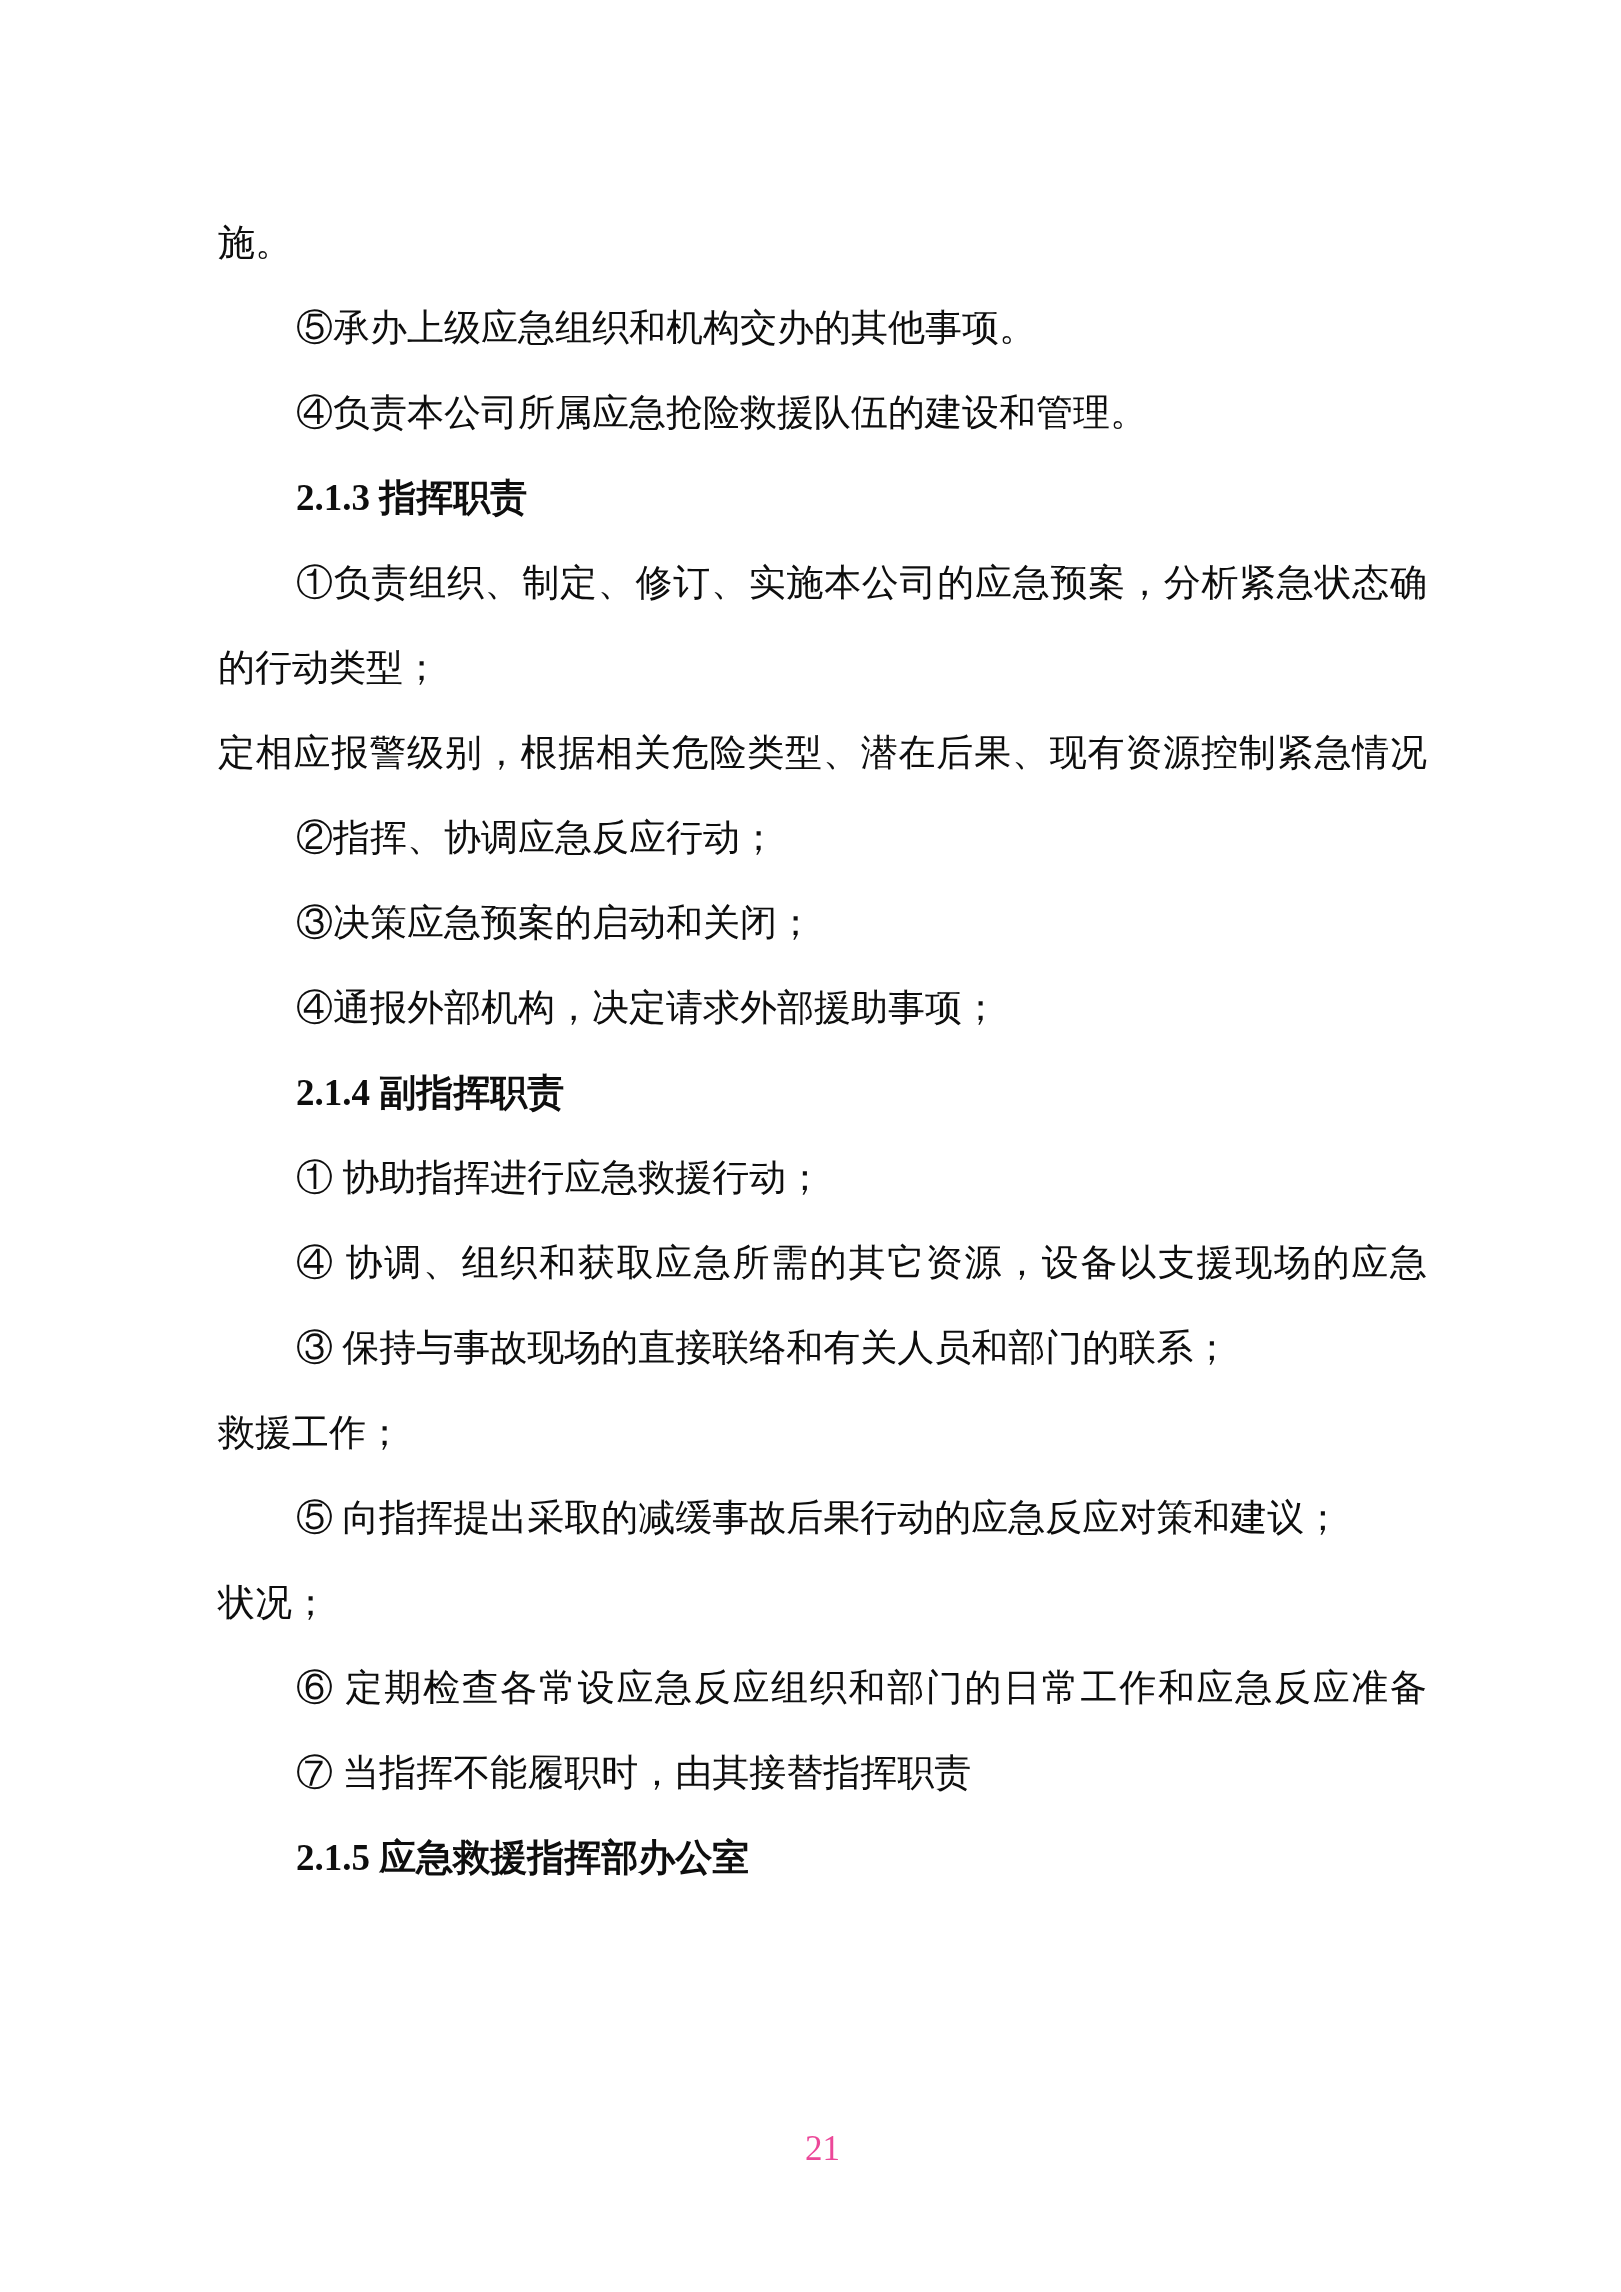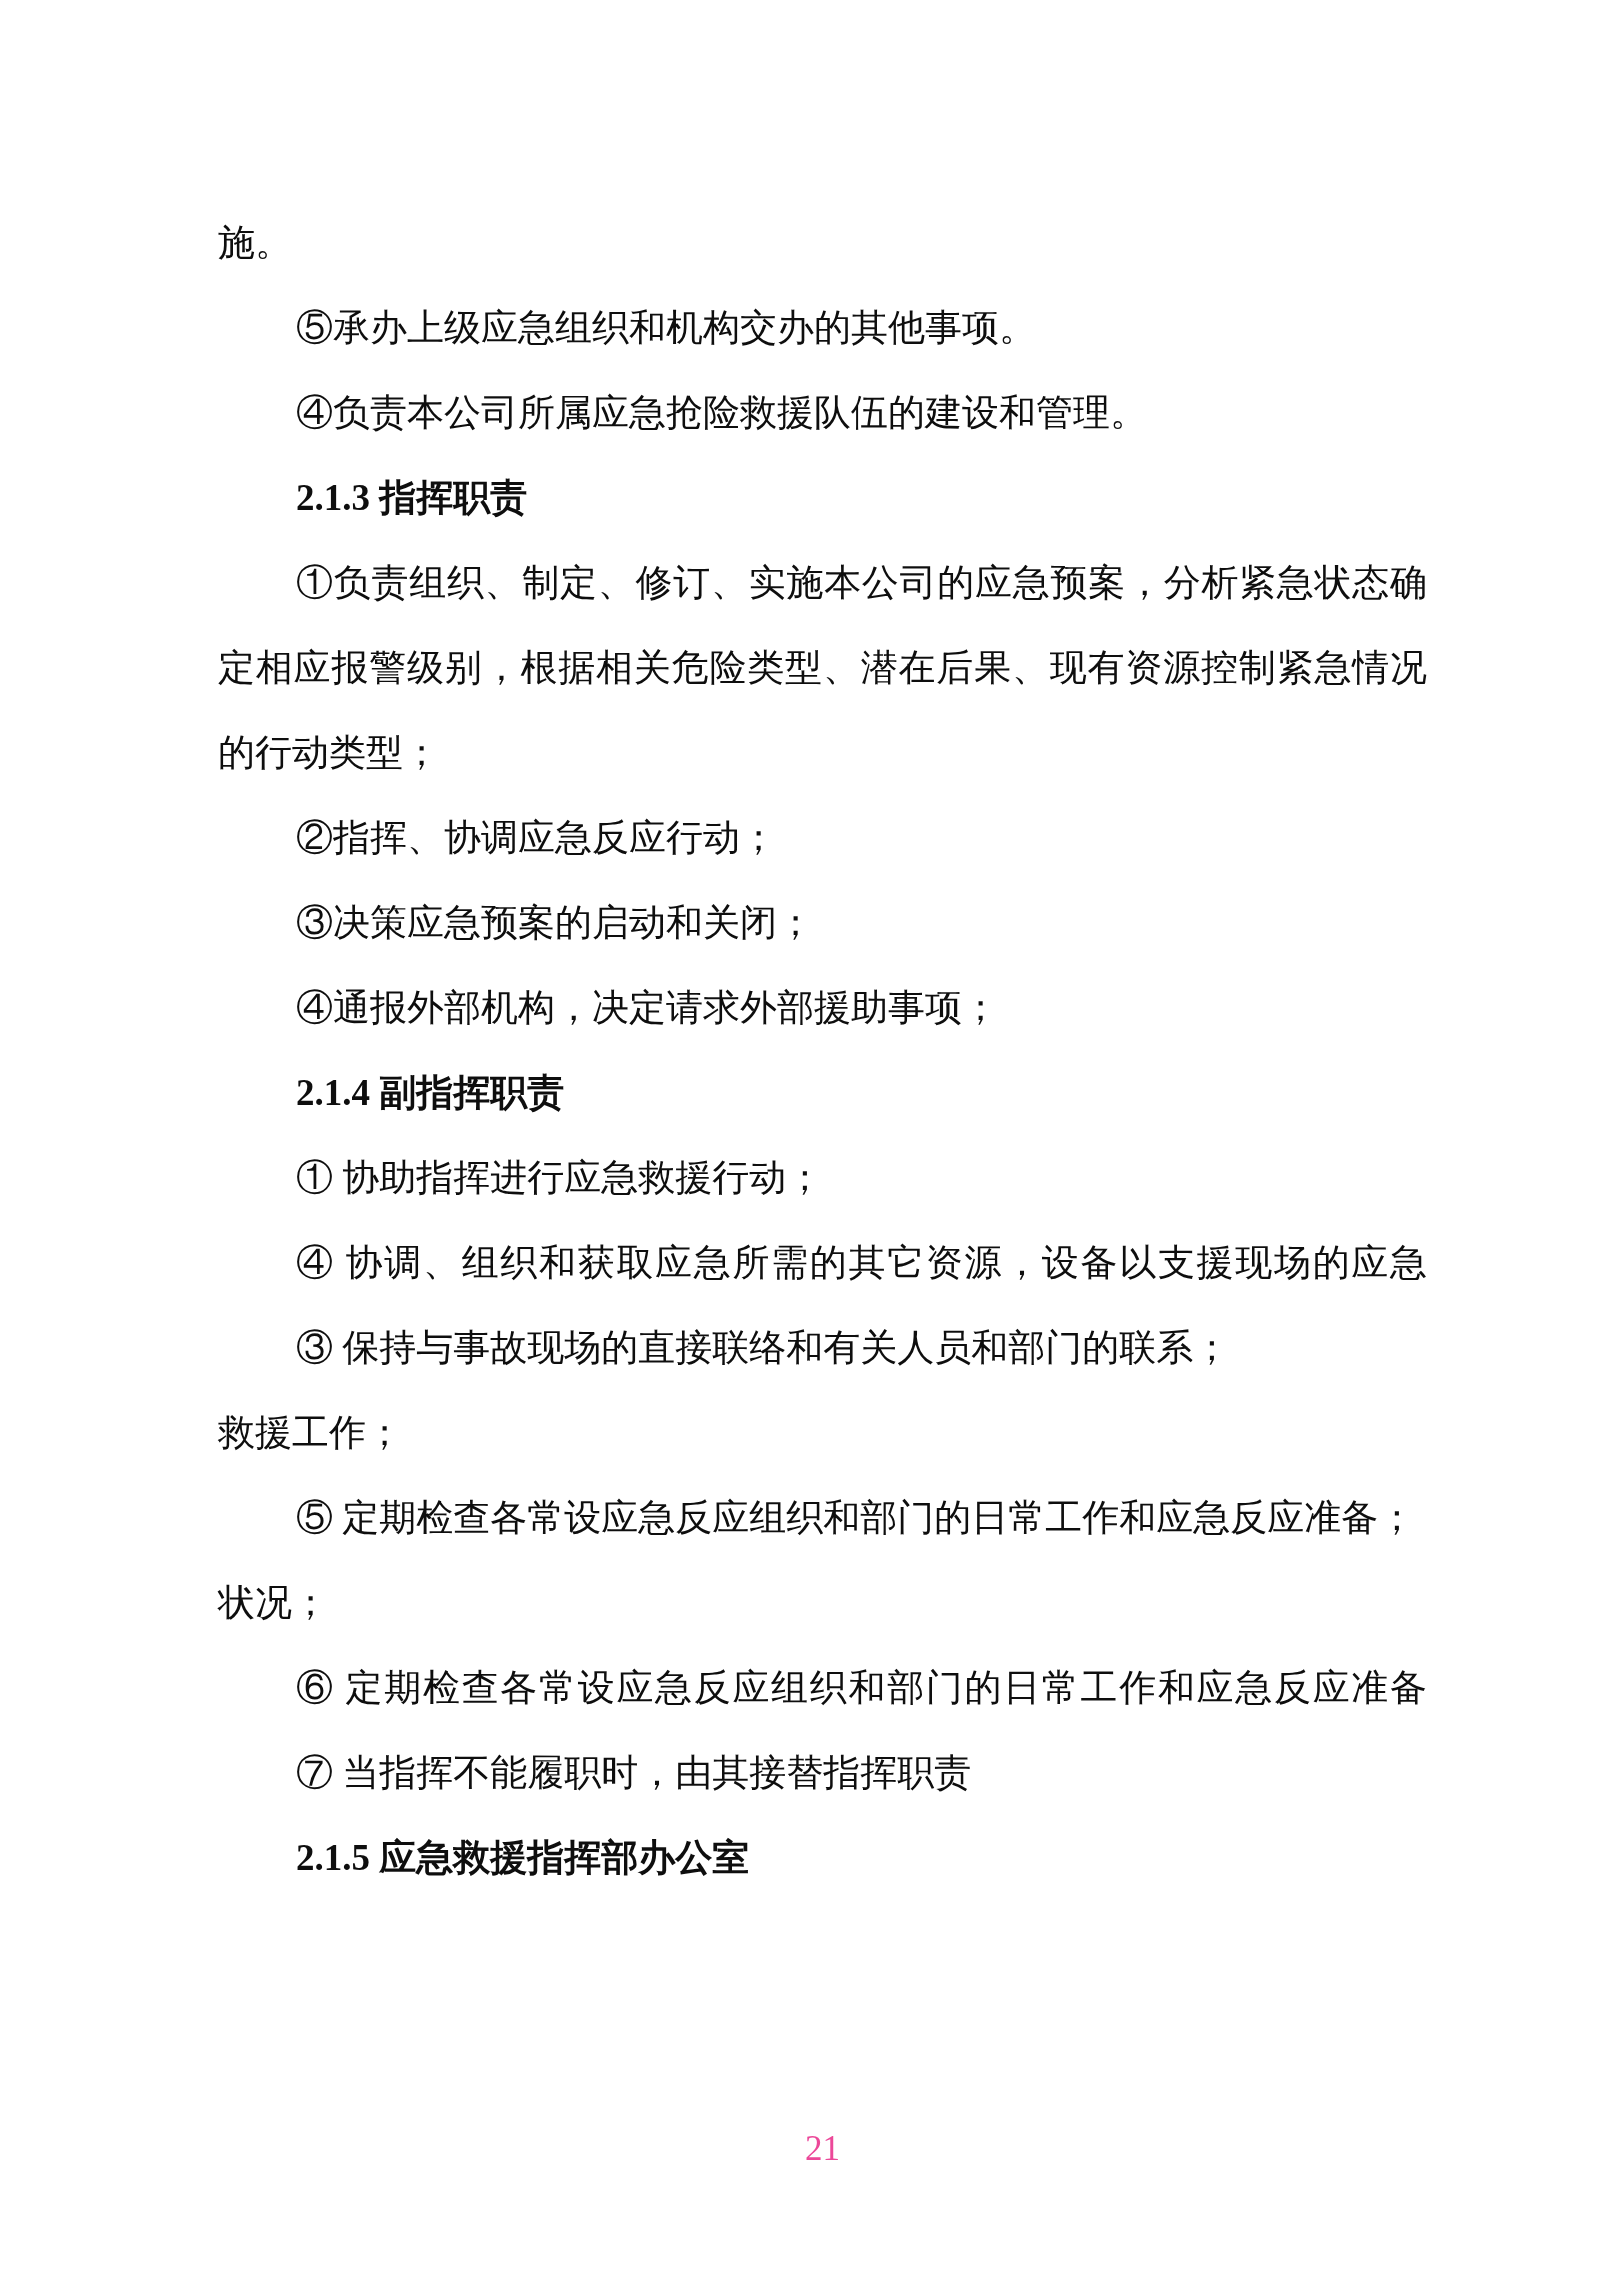--- a/index.html
+++ b/index.html
@@ -57,31 +57,31 @@
 </head>
 <body>
 
 <div class="page">
   <div class="text-column">
     <div class="line">施。</div>
     <div class="line indent">⑤承办上级应急组织和机构交办的其他事项。</div>
     <div class="line indent">④负责本公司所属应急抢险救援队伍的建设和管理。</div>
     <div class="line indent heading">2.1.3 指挥职责</div>
     <div class="line indent justify">①负责组织、制定、修订、实施本公司的应急预案，分析紧急状态确</div>
+    <div class="line">的行动类型；</div>
     <div class="line justify">定相应报警级别，根据相关危险类型、潜在后果、现有资源控制紧急情况</div>
-    <div class="line">的行动类型；</div>
     <div class="line indent">②指挥、协调应急反应行动；</div>
     <div class="line indent">③决策应急预案的启动和关闭；</div>
     <div class="line indent">④通报外部机构，决定请求外部援助事项；</div>
     <div class="line indent heading">2.1.4 副指挥职责</div>
     <div class="line indent">① 协助指挥进行应急救援行动；</div>
     <div class="line indent justify">④ 协调、组织和获取应急所需的其它资源，设备以支援现场的应急</div>
     <div class="line indent">③ 保持与事故现场的直接联络和有关人员和部门的联系；</div>
     <div class="line">救援工作；</div>
-    <div class="line indent">⑤ 定期检查各常设应急反应组织和部门的日常工作和应急反应准备；</div>
+    <div class="line indent">⑤ 向指挥提出采取的减缓事故后果行动的应急反应对策和建议；</div>
     <div class="line">状况；</div>
     <div class="line indent justify">⑥ 定期检查各常设应急反应组织和部门的日常工作和应急反应准备</div>
     <div class="line indent">⑦ 当指挥不能履职时，由其接替指挥职责</div>
     <div class="line indent heading">2.1.5 应急救援指挥部办公室</div>
   </div>
   <div class="page-number">21</div>
 </div>
 
 
 </body></html>

